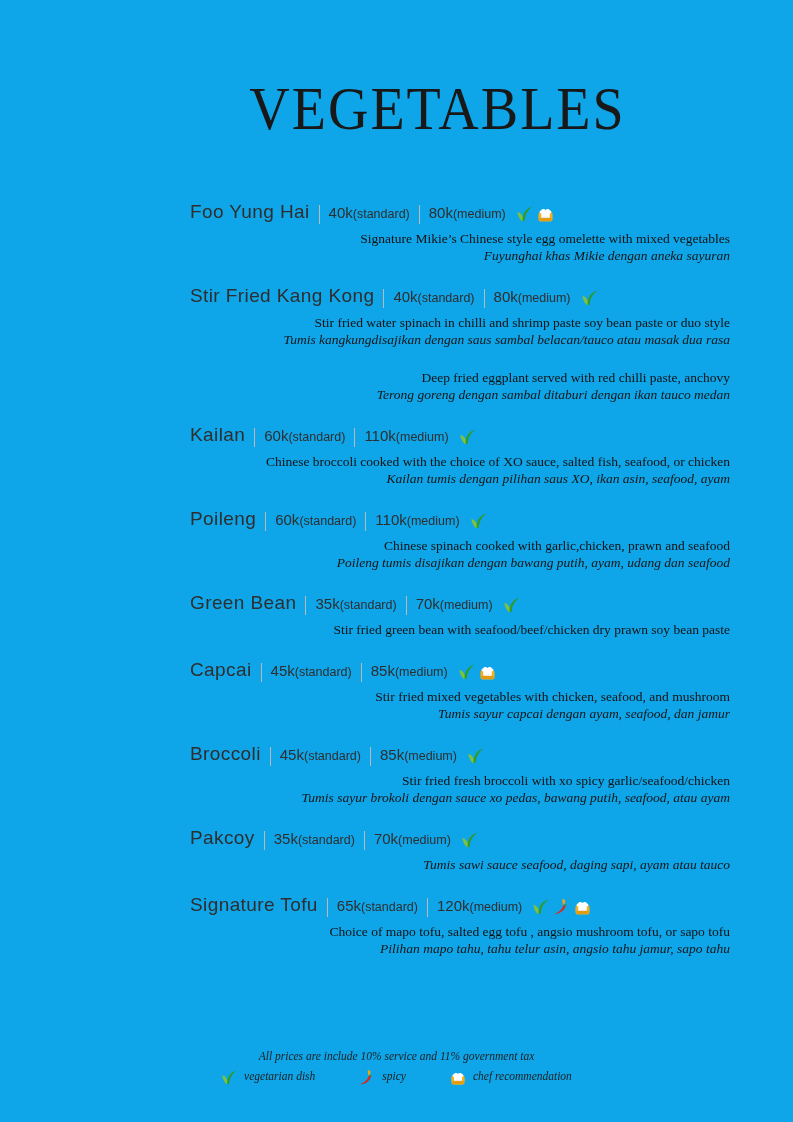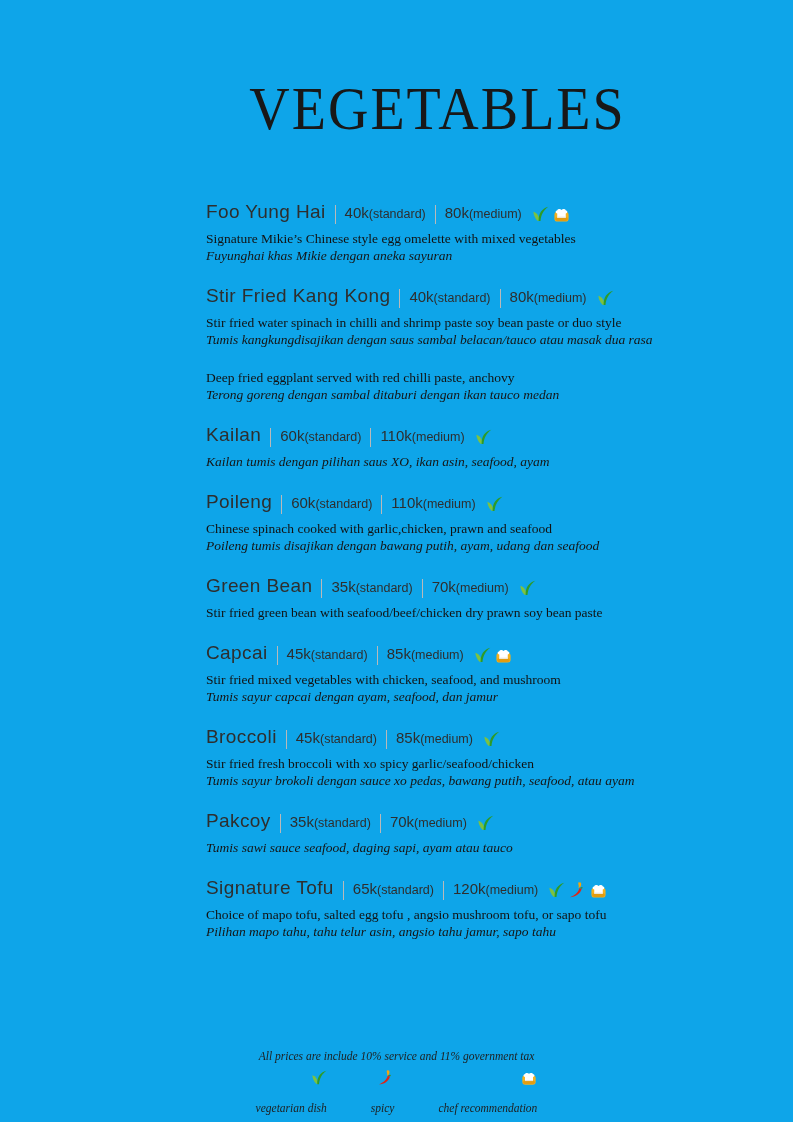--- a/index.html
+++ b/index.html
@@ -18,21 +18,21 @@
     text-align:center;
     font-family:"Liberation Serif", serif;
     font-size:56px; font-weight:400;
     letter-spacing:2px;
     color:#181818;
     transform:scaleY(1.08);
     transform-origin:top center;
     white-space:nowrap;
   }
   .items {
-    position:absolute; top:201px; left:206px; width:540px;
+    position:absolute; top:201px; left:190px; width:540px;text-align:right;
   }
   .item { margin-bottom:21px; }
   .item-header {
     display:flex; align-items:baseline; gap:9px;
     font-family:"Liberation Sans", sans-serif;
     color:#2e2e2e;
     height:26px;
     margin-bottom:3px;
     white-space:nowrap;
   }
@@ -44,21 +44,21 @@
   .icon-set { display:flex; gap:4px; align-self:center; margin-left:1px; }
   .icon-set svg { display:block; }
   .desc { font-size:13.5px; line-height:17px; color:#121212; }
   .trans { font-size:13.5px; line-height:17px; font-style:italic; color:#151515; }
   .footer { position:absolute; top:1050px; left:0; width:100%; text-align:center; }
   .tax-note { font-style:italic; font-size:11.5px; color:#1e1e1e; }
   .legend {
     margin-top:8px;
     display:flex; justify-content:center; align-items:center; gap:44px;
   }
-  .legend-item { display:flex; align-items:flex-end; gap:16px;flex-direction:column; }
+  .legend-item { display:flex; align-items:flex-start; gap:7px; }
   .legend-item .lbl { font-style:italic; font-size:11.5px; color:#1e1e1e; }
   .sprites { position:absolute; width:0; height:0; overflow:hidden; }
 </style>
 </head>
 <body>
 
 <svg class="sprites" aria-hidden="true">
   <defs>
     <symbol id="ic-leaf" viewBox="0 0 24 24">
       <path d="M2,8 C7,9.5 10,14 10.6,20.5 L8.2,21 C4.2,17.5 2.2,12.5 2,8 Z" fill="#7cc242"></path>
@@ -132,20 +132,21 @@
         <span class="bar"></span>
         <span class="price"><span class="pv">60k</span><span class="pl">(standard)</span></span>
         <span class="bar"></span>
         <span class="price"><span class="pv">110k</span><span class="pl">(medium)</span></span>
         <span class="icon-set">
           <svg width="17" height="17">
               <use href="#ic-leaf"></use>
             </svg>
         </span>
       </div>
+      <div class="desc">Chinese broccoli cooked with the choice of XO sauce, salted fish, seafood, or chicken</div>
       <div class="trans">Kailan tumis dengan pilihan saus XO, ikan asin, seafood, ayam</div>
     </div>
 
     <div class="item">
       <div class="item-header">
         <span class="dish-name">Poileng</span>
         <span class="bar"></span>
         <span class="price"><span class="pv">60k</span><span class="pl">(standard)</span></span>
         <span class="bar"></span>
         <span class="price"><span class="pv">110k</span><span class="pl">(medium)</span></span>

